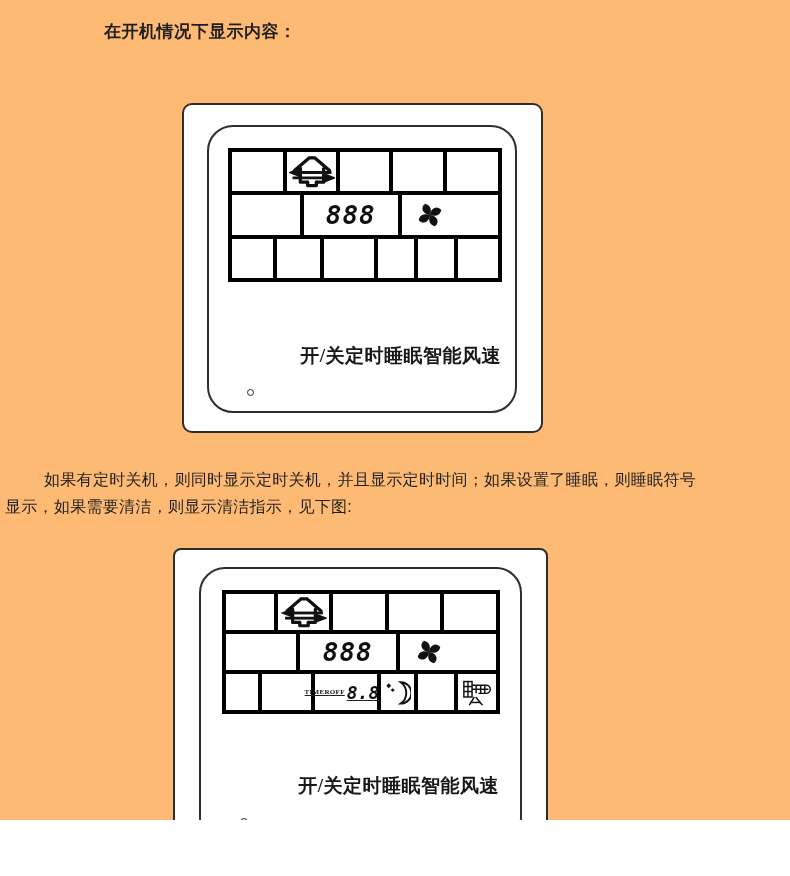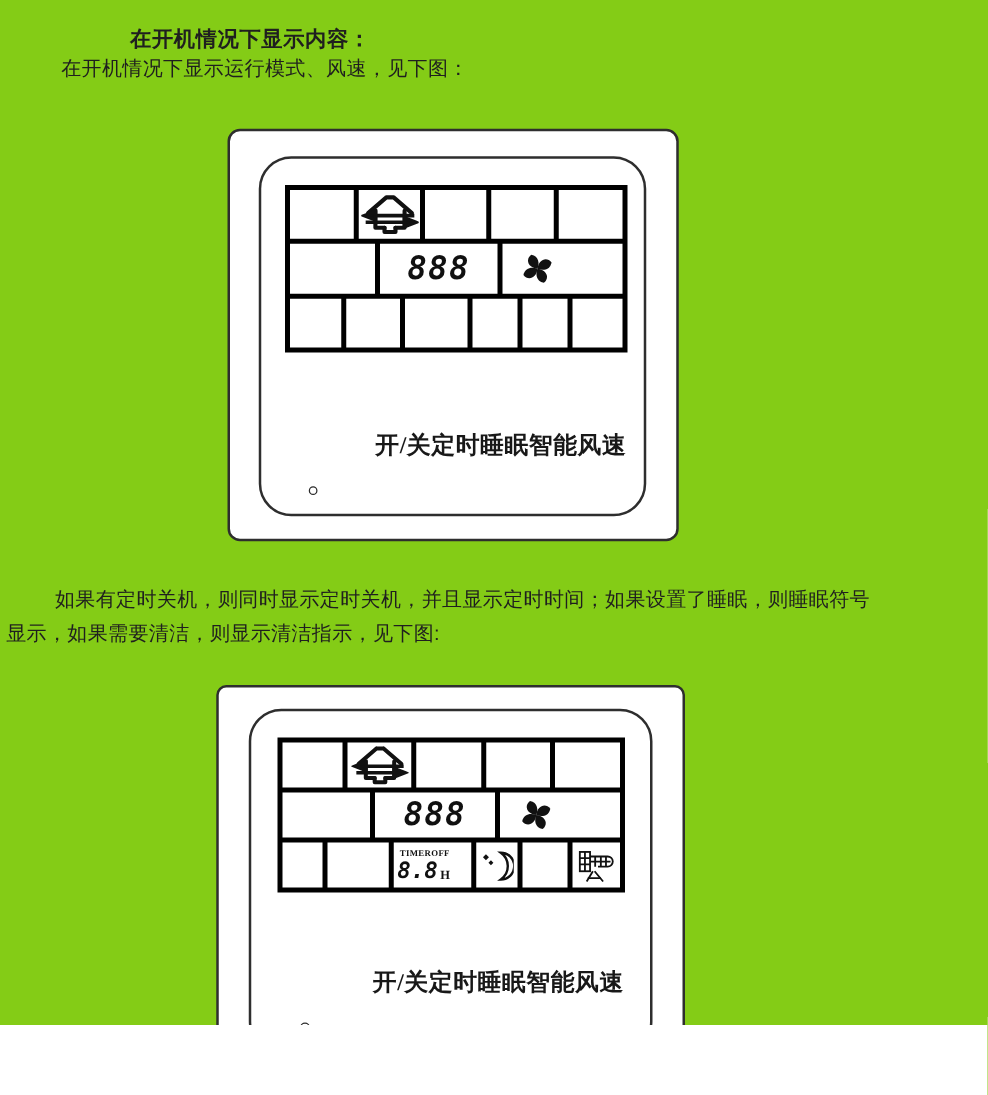--- a/index.html
+++ b/index.html
@@ -1,18 +1,18 @@
 <!DOCTYPE html>
 <html><head>
 <meta charset="utf-8">
 <style>
   html,body{margin:0;padding:0;}
   body{background:#ffffff;}
   .page{
-    position:relative; width:790px; height:820px; background:#84cc16;
+    position:relative; width:790px; height:820px; background:#fdba74;
     font-family:"Liberation Sans", sans-serif; color:#1f1f1f; overflow:hidden;
   }
   .abs{position:absolute;}
   .heading{font-size:17px; font-weight:bold; letter-spacing:0.5px;}
   .bodytext{font-size:16px; letter-spacing:0.3px;}
 
   
   .panel{position:absolute; border:2px solid #2e2e2e; background:#fff;}
   .panel-outer{border-radius:10px;}
   .panel-inner{position:absolute; border:2px solid #2e2e2e; border-radius:26px; background:#fff;}
@@ -22,41 +22,40 @@
   .lcd-row{display:flex; gap:4px; flex:1 1 0; min-height:0;}
   .cell{background:#fff; display:flex; align-items:center; justify-content:center; position:relative; min-width:0;}
 
   .seg{
     font-family:"DejaVu Sans Mono", monospace; font-weight:bold; font-style:italic;
     color:#101010; line-height:1;
   }
   .seg-big{font-size:26px; letter-spacing:1px;}
   .seg-small{font-size:18px; letter-spacing:0px;}
 
-  .timer-cell{display:flex; flex-direction:column; justify-content:center; align-items:flex-start; padding:2px 3px; box-sizing:border-box;}
+  .timer-cell{display:flex; flex-direction:row; justify-content:center; align-items:center; padding:2px 3px; box-sizing:border-box;text-decoration:underline;}
   .timer-labels{display:flex; justify-content:space-between; padding:0 2px;
     font-family:"Liberation Serif", serif; font-weight:bold; font-size:7px; letter-spacing:0.3px; color:#111;}
   .timer-value-row{display:flex; align-items:flex-end; justify-content:center; gap:2px; margin-top:1px;}
   .timer-unit{font-family:"Liberation Serif", serif; font-size:10px; font-weight:bold; color:#111; line-height:1.1;}
 
   .btn-row{
     position:absolute; display:flex; justify-content:flex-end;
     font-family:"Liberation Serif", serif; font-weight:bold; font-size:19px; color:#181818;
     letter-spacing:0.5px; white-space:nowrap;
   }
   .led-dot{position:absolute; border:1.6px solid #2a2a2a; border-radius:50%; background:#fff; box-sizing:border-box;}
   svg{display:block;}
 </style>
 </head>
 <body>
 
 <div class="page">
 
   <div class="abs heading" style="left:104px; top:20px;">在开机情况下显示内容：</div>
-  <div class="abs bodytext" style="left:49px; top:45px;">在开机情况下显示运行模式、风速，见下图：</div>
 
   <div class="panel panel-outer" style="left:182px; top:103px; width:357px; height:326px;">
     <div class="panel-inner" style="left:23px; top:20px; width:306px; height:284px;"></div>
 
     <div class="lcd" style="left:44px; top:43px; width:274px; height:134px;">
 
       <div class="lcd-row">
         <div class="cell" style="flex:56 1 0;"></div>
         <div class="cell" style="flex:54 1 0;">
           <span>

